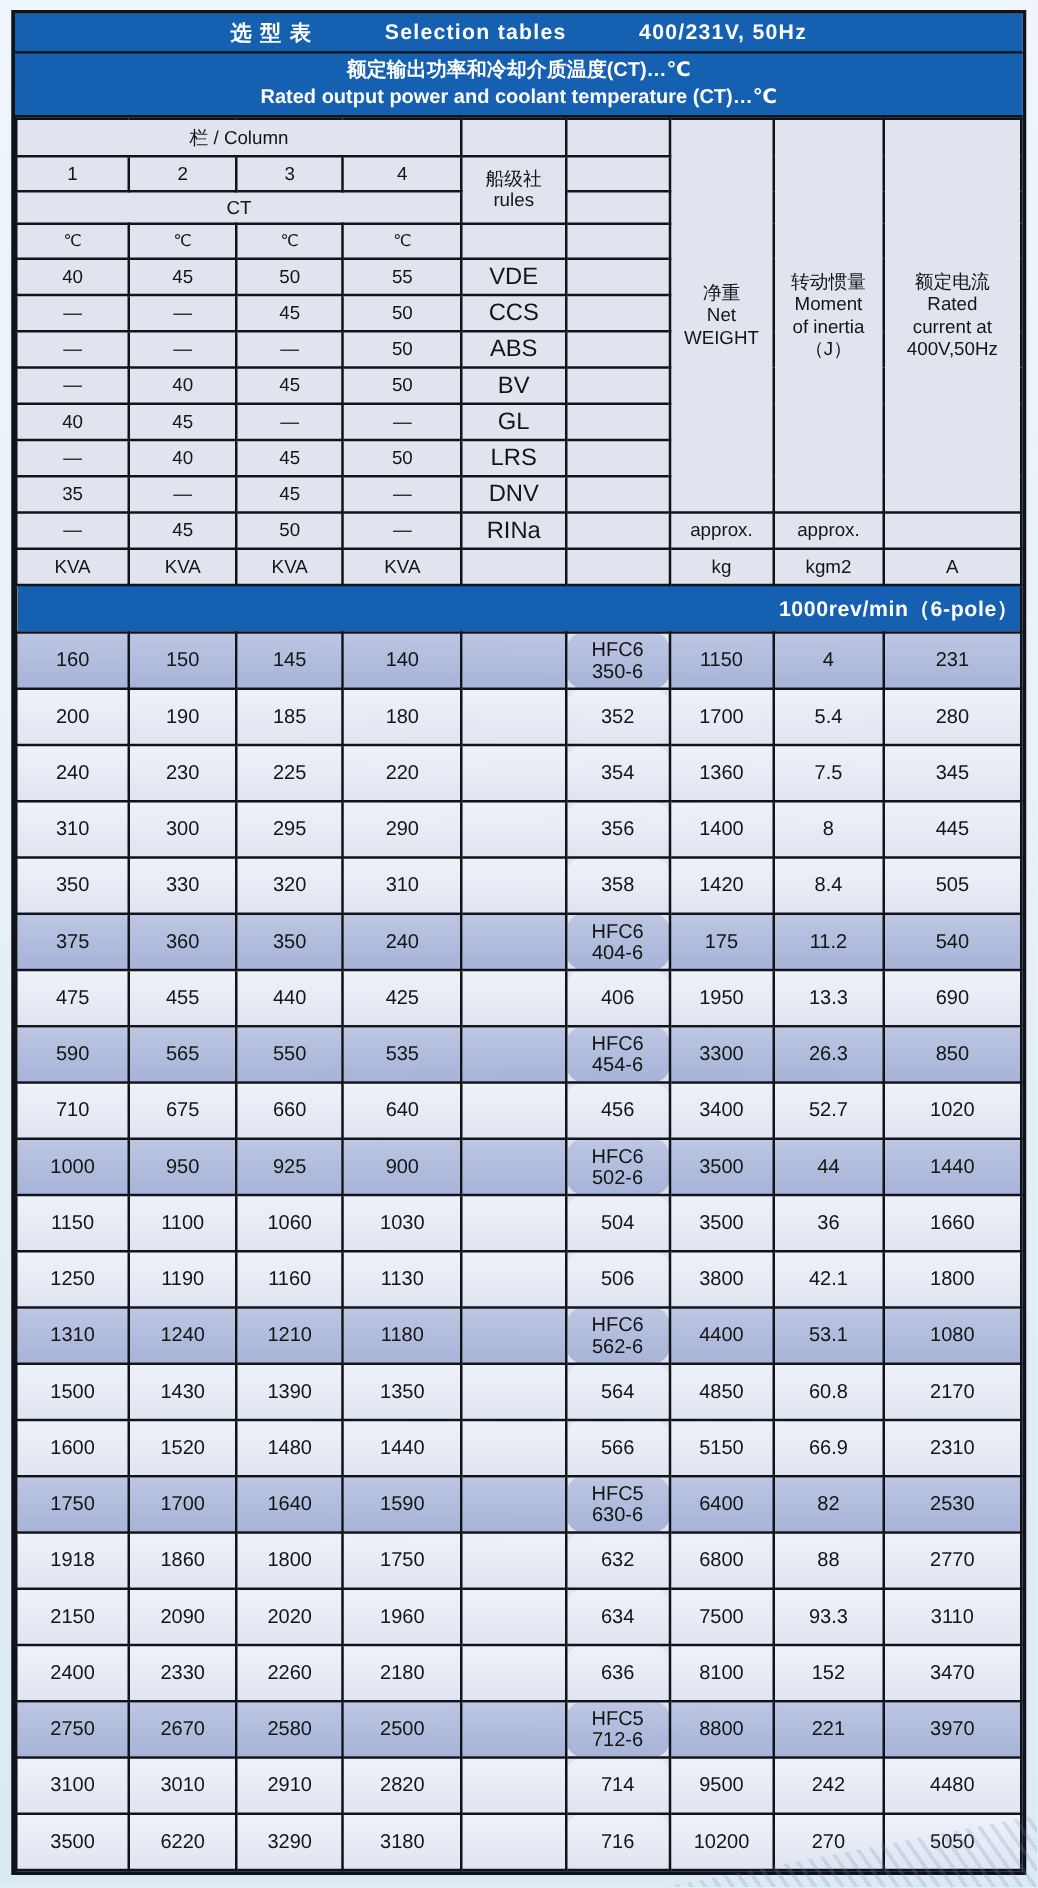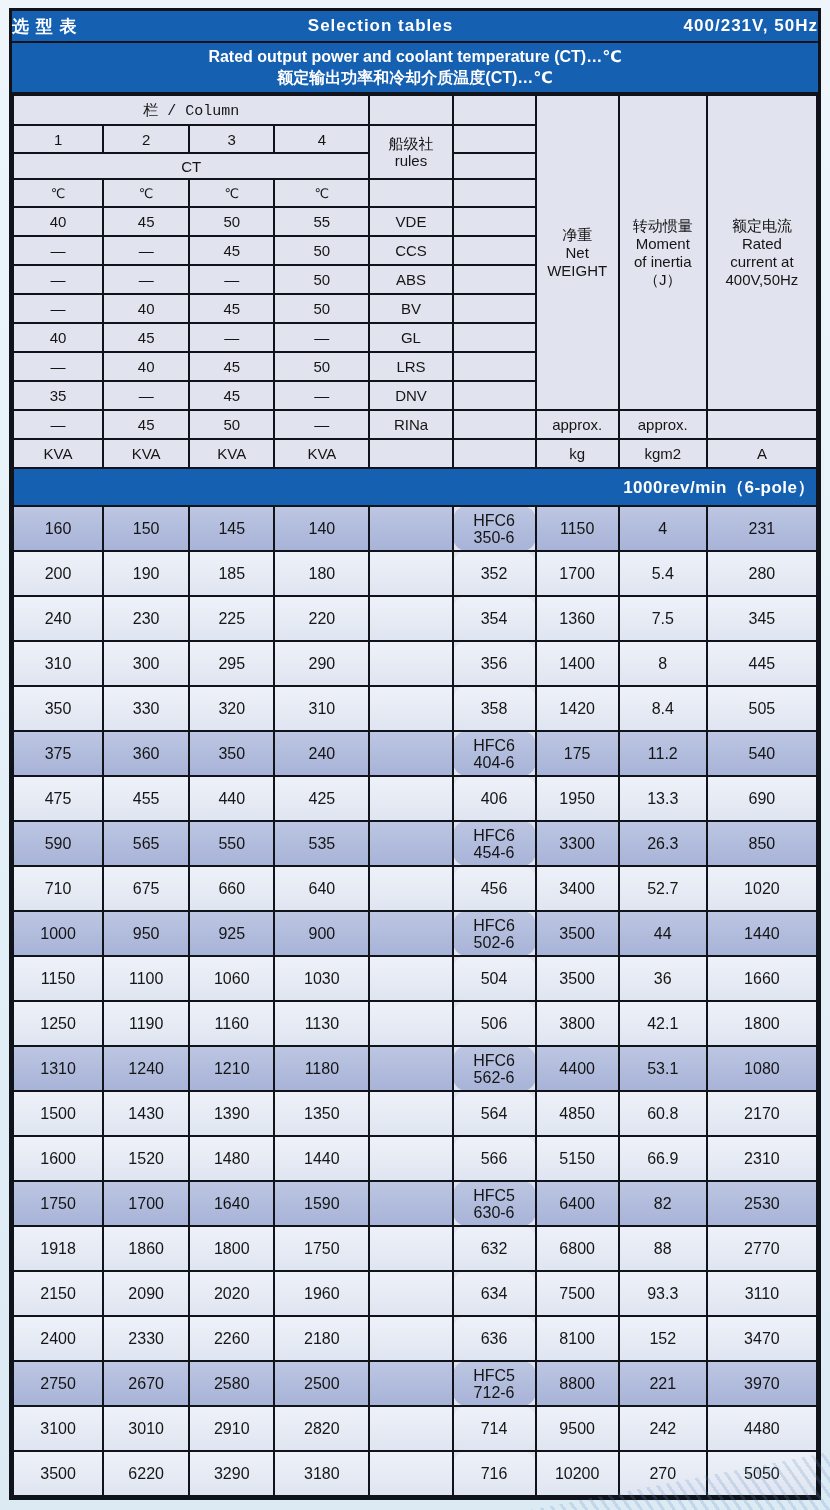--- a/index.html
+++ b/index.html
@@ -7,39 +7,39 @@
     width:830px;height:1510px;position:relative;overflow:hidden;
     background:linear-gradient(180deg,#eef6fc 0%,#e3eff7 60%,#dceaf4 100%);
     font-family:"Liberation Sans","DejaVu Sans",sans-serif;color:#151515;
   }
   .sheet{
     position:absolute;left:9px;top:8px;width:806px;
     border:3px solid #10141a;background:#e1e4ee;
   }
   .titlebar{
     height:30px;background:#1660b2;color:#fff;font-weight:bold;font-size:17px;
-    display:flex;align-items:center;justify-content:space-between;gap:58px;
+    display:flex;align-items:center;justify-content:center;gap:58px;
     border-bottom:2px solid #10141a;letter-spacing:1px;
   }
   .subtitlebar{
     background:#1660b2;color:#fff;font-weight:bold;font-size:16px;
     text-align:center;padding:3px 0 4px 0;line-height:21px;
     border-bottom:2px solid #10141a;
   }
   table{border-collapse:collapse;width:100%;table-layout:fixed;}
   td{
     border:2px solid #10141a;text-align:center;vertical-align:middle;
     font-size:15px;background:#e1e4ee;overflow:hidden;
   }
   .hcell{height:25px;}
-  .h-col{height:26px;font-family:Liberation Mono, monospace;}
+  .h-col{height:26px;}
   .h-num{height:24px;font-size:15px;}
   .h-ct{height:22px;}
   .h-deg{height:24px;font-size:13px;}
-  .rule{font-size:15px;}
+  .rule{font-size:19px;}
   .rules-head{font-size:15px;line-height:17px;}
   .vhead{font-size:15px;line-height:18px;background:#e1e4ee;}
   .approx{font-size:15px;}
   .band td{
     background:#1660b2;color:#fff;font-weight:bold;font-size:17px;
     text-align:right;padding-left:12px;height:34px;letter-spacing:.5px;
   }
   .data-row td{height:41px;font-size:16px;}
   .data-row.lt td{background:linear-gradient(180deg,#eef1f8 0%,#dfe5f1 100%);}
   .data-row.hl td{background:linear-gradient(180deg,#bdc6e2 0%,#a7b3d8 100%);}
@@ -55,22 +55,22 @@
 
 <div class="sheet">
 
   <div class="titlebar">
     <span>选 型 表</span>
     <span>Selection tables</span>
     <span>400/231V, 50Hz</span>
   </div>
 
   <div class="subtitlebar">
+    <div>额定输出功率和冷却介质温度(CT)…℃</div>
     <div>Rated output power and coolant temperature (CT)…℃</div>
-    <div>额定输出功率和冷却介质温度(CT)…℃</div>
   </div>
 
   <table>
     <colgroup>
       <col style="width:90px">
         <col style="width:86px">
         <col style="width:85px">
         <col style="width:95px">
       <col style="width:83px">
         <col style="width:83px">

